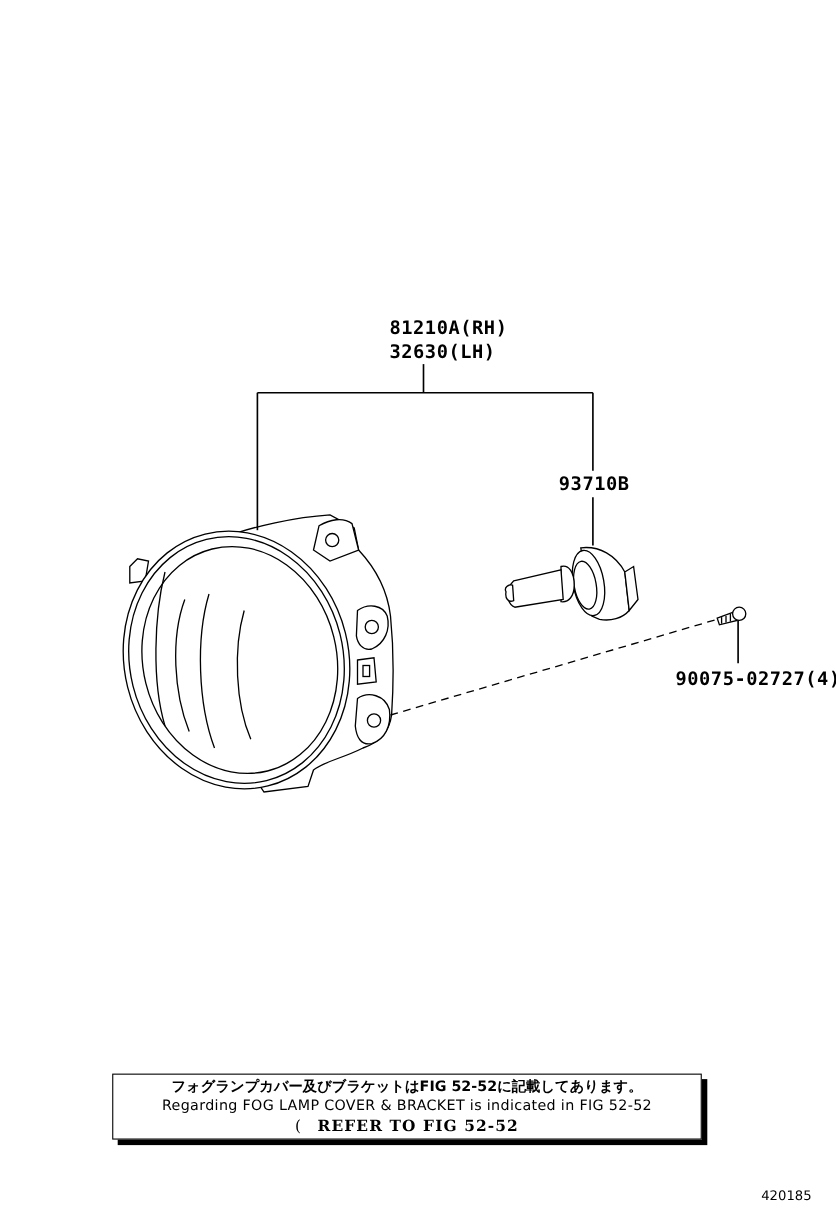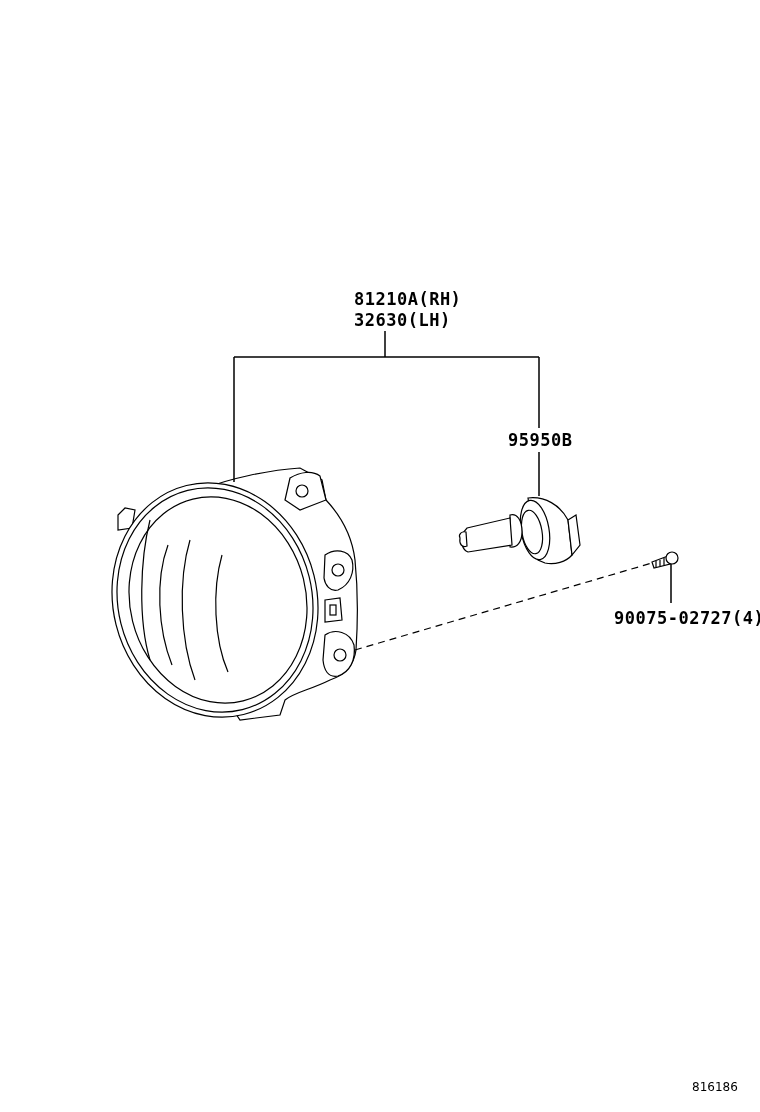--- a/index.html
+++ b/index.html
@@ -73,18 +73,25 @@
       <path d="M652 562 L668 556 L670 564 L654 568 Z"></path>
       <circle cx="672" cy="558" r="6"></circle>
       <line x1="656" y1="561" x2="656" y2="567"></line>
       <line x1="660" y1="560" x2="660" y2="566"></line>
       <line x1="664" y1="558" x2="664" y2="565"></line>
     </g>
   </svg>
 
   <div class="callout" style="left:354px; top:290px;">81210A(RH)</div>
   <div class="callout" style="left:354px; top:311px;">32630(LH)</div>
-  <div class="callout" style="left:508px; top:431px;">95950B</div>
+  <div class="callout" style="left:508px; top:431px;">93710B</div>
   <div class="callout" style="left:614px; top:609px;">90075-02727(4)</div>
 
+  <div class="note-box">
+    <div class="note-line note-jp">フォグランプカバー及びブラケットはFIG 52-52に記載してあります。</div>
+    <div class="note-line note-en">Regarding FOG LAMP COVER &amp; BRACKET is indicated in FIG 52-52</div>
+    <div class="note-line note-ref">
+      <span class="paren">(</span><span>REFER TO FIG 52-52</span>
+    </div>
+  </div>
 
-  <div class="fig-id">816186</div>
+  <div class="fig-id">420185</div>
 </div>
 
 </body></html>

